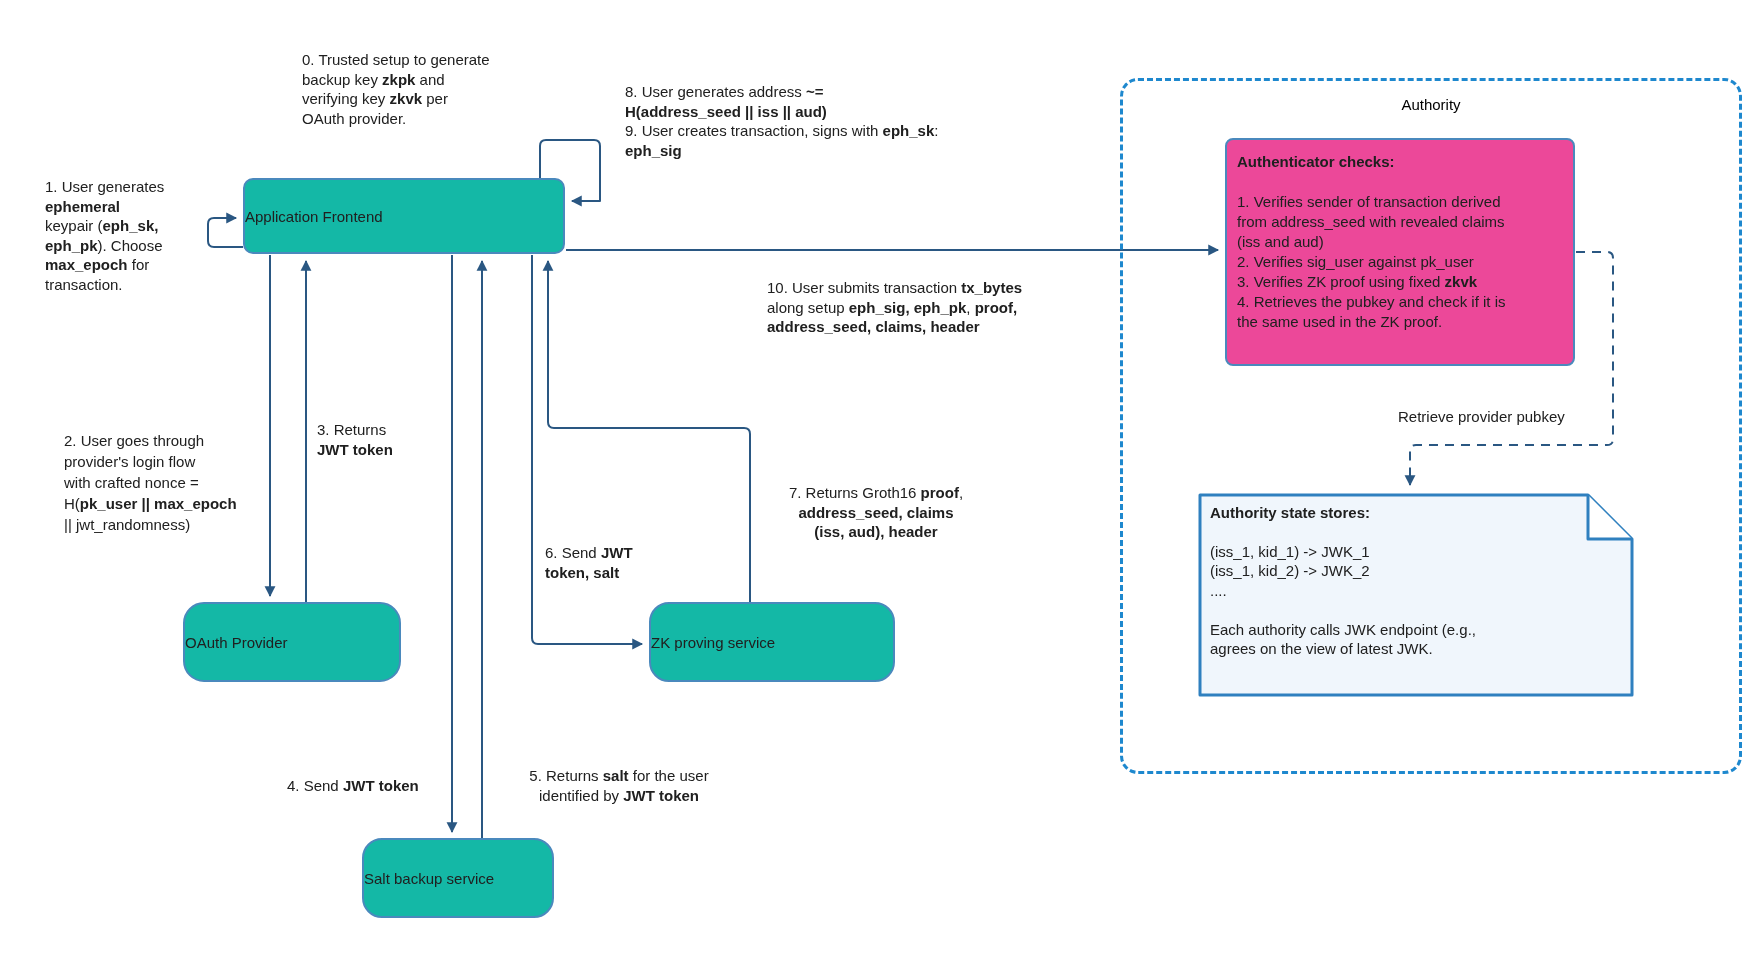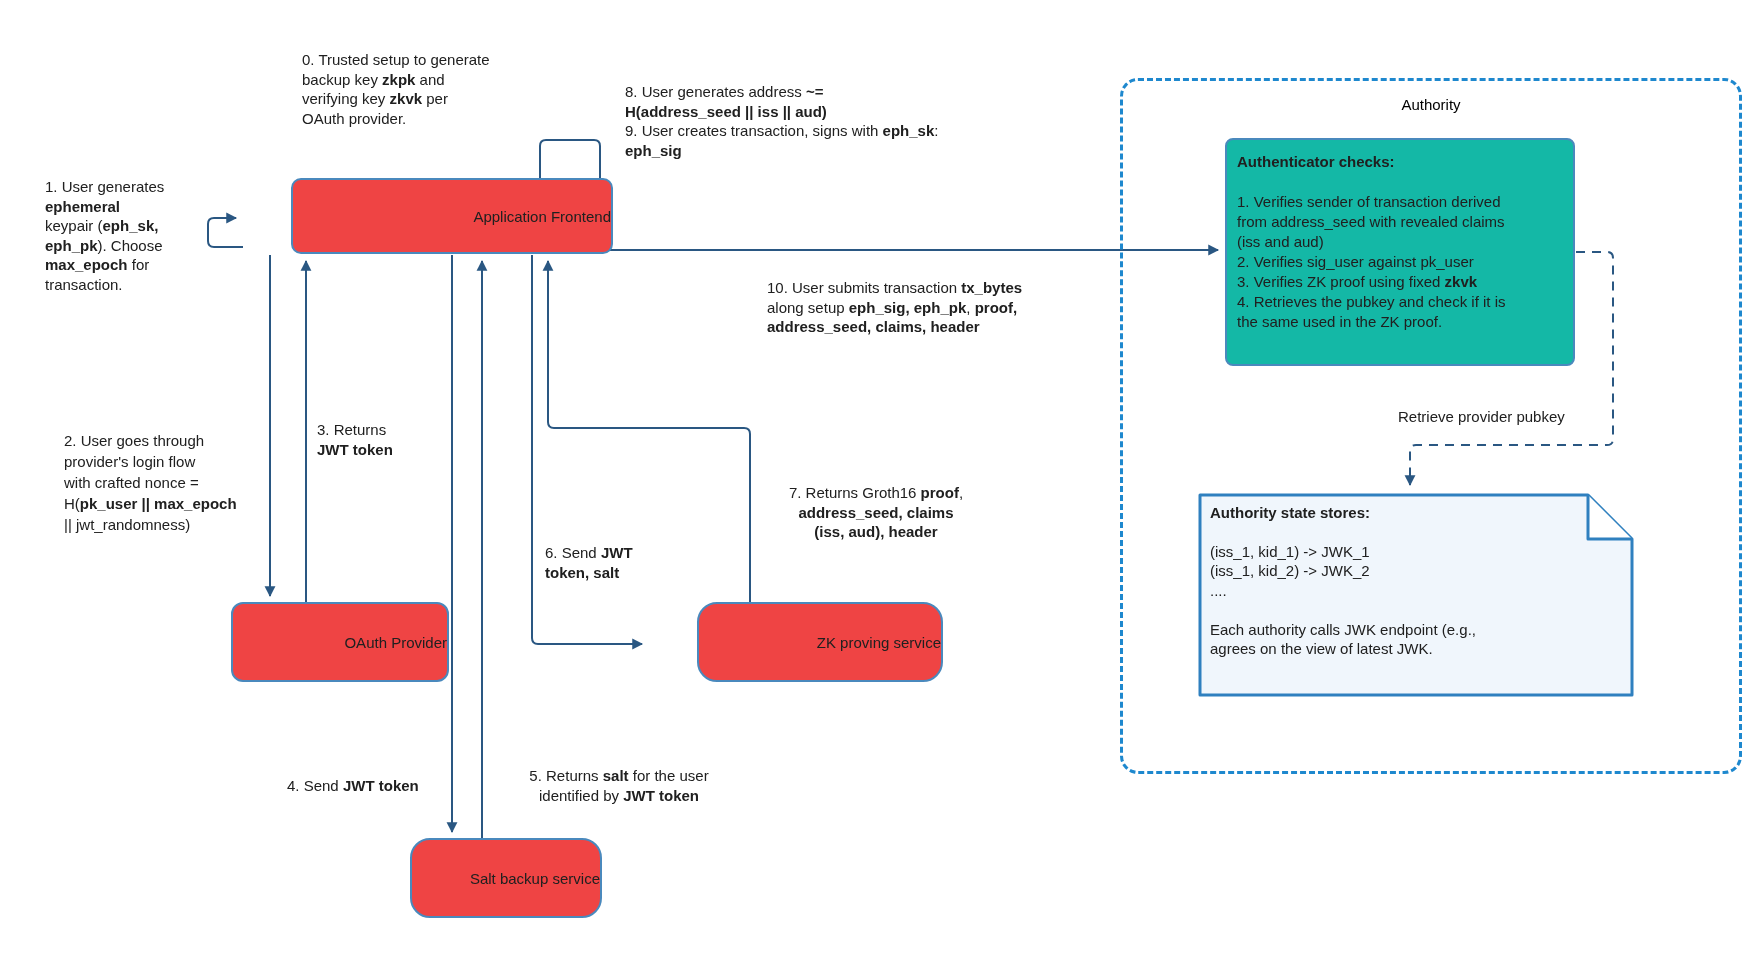--- a/index.html
+++ b/index.html
@@ -8,27 +8,26 @@
     background:#ffffff;
     font-family:"Liberation Sans","DejaVu Sans",sans-serif;
     color:#202020;
   }
   .layer{position:absolute;left:0;top:0;width:1760px;height:959px;}
   svg.layer{pointer-events:none;}
 
   
   .node{
     position:absolute;
-    background:#ef4444;
+    background:#14b8a6;
     border:2px solid #4a89bd;
     border-radius:14px;
-    display:flex;align-items:center;justify-content:flex-end;
+    display:flex;align-items:center;justify-content:flex-start;
     font-size:15px;color:#202020;
     box-sizing:border-box;
-    margin-left:48px;
   }
   .node.frontend{border-radius:10px;}
 
   
   .ann{position:absolute;font-size:15px;line-height:19.5px;white-space:nowrap;}
   .ann .b, .b{font-weight:bold;}
   .ann.center{text-align:center;}
   .ann.lh21{line-height:21px;}
 
   
@@ -36,21 +35,21 @@
     position:absolute;left:1120px;top:78px;width:622px;height:696px;
     border:3px dashed #1e88ce;border-radius:18px;box-sizing:border-box;
   }
   .authority-label{
     position:absolute;left:1120px;top:96px;width:622px;text-align:center;
     color:#000000;font-size:15px;
   }
 
   .panel{
     position:absolute;left:1225px;top:138px;width:350px;height:228px;
-    background:#14b8a6;border:2px solid #4a89bd;border-radius:8px;
+    background:#ec4899;border:2px solid #4a89bd;border-radius:8px;
     box-sizing:border-box;padding:12px 8px 8px 10px;
     font-size:15px;line-height:20px;
   }
   .panel .title{font-weight:bold;}
   .panel .body{margin-top:20px;}
   .panel .body div{white-space:nowrap;}
 
   
   .doc{position:absolute;left:1198px;top:493px;width:436px;height:204px;}
   .doc-text{
@@ -84,21 +83,21 @@
   </g>
 </svg>
 
 <div class="authority"></div>
 <div class="authority-label">Authority</div>
 
 <div class="node frontend" style="left:243px;top:178px;width:322px;height:76px;">
   <span>Application Frontend</span>
 </div>
 
-<div class="node" style="left:183px;top:602px;width:218px;height:80px;border-radius:12px;">
+<div class="node" style="left:183px;top:602px;width:218px;height:80px;border-radius:21px;">
   <span>OAuth Provider</span>
 </div>
 
 <div class="node" style="left:649px;top:602px;width:246px;height:80px;border-radius:20px;">
   <span>ZK proving service</span>
 </div>
 
 <div class="node" style="left:362px;top:838px;width:192px;height:80px;border-radius:20px;">
   <span>Salt backup service</span>
 </div>

